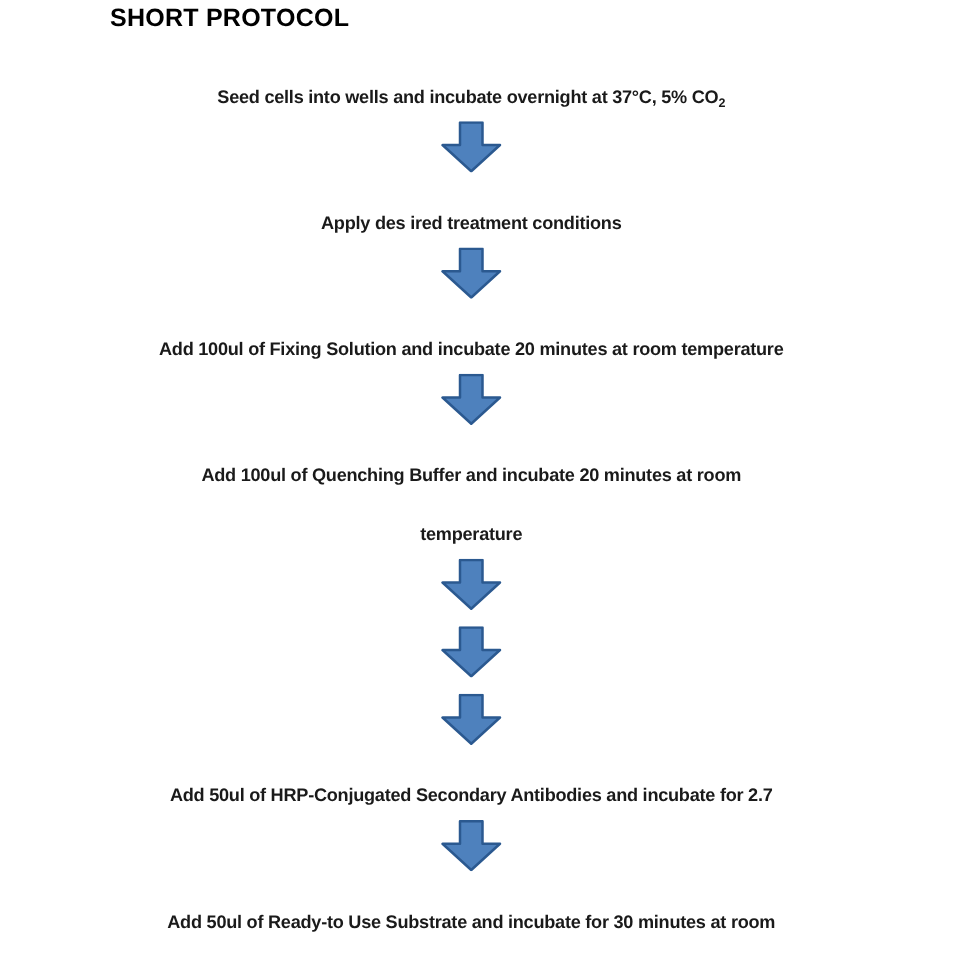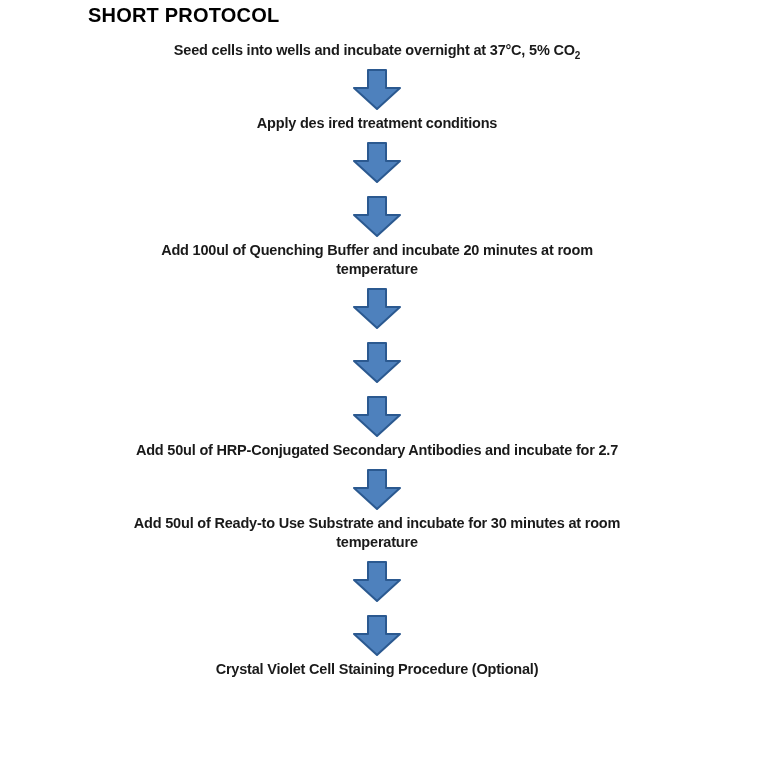--- a/index.html
+++ b/index.html
@@ -31,20 +31,21 @@
   .step {
     font-size: 14.5px;
     font-weight: bold;
     color: #1a1a1a;
     letter-spacing: -0.2px;
     text-align: center;
     line-height: 19px;
   }
   .step .line {
     white-space: nowrap;
+    margin-top: 28px;
   }
   .step sub {
     font-size: 10px;
     line-height: 0;
   }
   .arrow {
     display: block;
     margin: 9px 0 4px 0;
   }
 </style>
@@ -59,20 +60,23 @@
     </div>
     <svg width="52" height="41" viewBox="0 0 52 41" class="arrow">
       <path d="M17 1 H35 V19 H49 L26 40 L3 19 H17 Z" fill="#4E81BD" stroke="#2B5990" stroke-width="2" stroke-linejoin="round"></path>
     </svg>
     <div class="step">
       <div class="line">Apply des ired treatment conditions</div>
     </div>
     <svg width="52" height="41" viewBox="0 0 52 41" class="arrow">
       <path d="M17 1 H35 V19 H49 L26 40 L3 19 H17 Z" fill="#4E81BD" stroke="#2B5990" stroke-width="2" stroke-linejoin="round"></path>
     </svg>
+    <div class="step">
+      <div class="line">Add 100ul of Fixing Solution and incubate 20 minutes at room temperature</div>
+    </div>
     <svg width="52" height="41" viewBox="0 0 52 41" class="arrow">
       <path d="M17 1 H35 V19 H49 L26 40 L3 19 H17 Z" fill="#4E81BD" stroke="#2B5990" stroke-width="2" stroke-linejoin="round"></path>
     </svg>
     <div class="step">
       <div class="line">Add 100ul of Quenching Buffer and incubate 20 minutes at room</div>
       <div class="line">temperature</div>
     </div>
     <svg width="52" height="41" viewBox="0 0 52 41" class="arrow">
       <path d="M17 1 H35 V19 H49 L26 40 L3 19 H17 Z" fill="#4E81BD" stroke="#2B5990" stroke-width="2" stroke-linejoin="round"></path>
     </svg>

